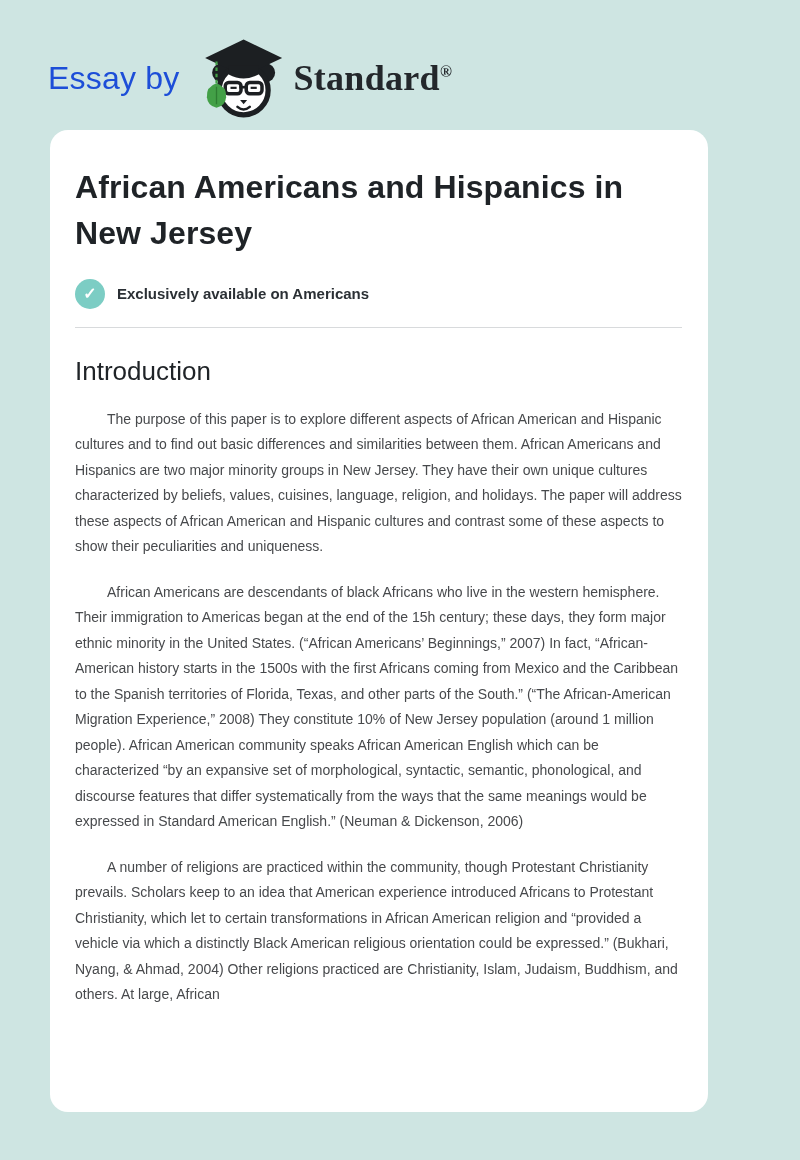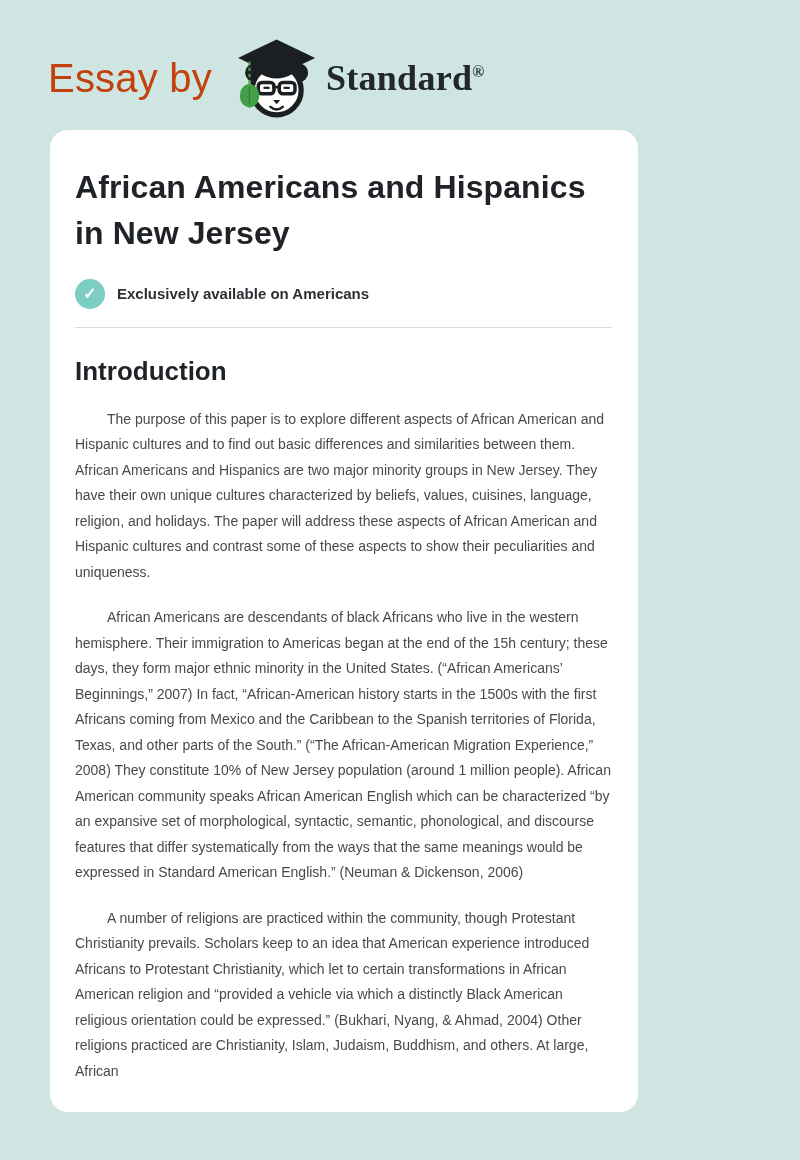--- a/index.html
+++ b/index.html
@@ -12,22 +12,22 @@
   }
 
   
   .site-header {
     display: flex;
     align-items: center;
     padding: 26px 0 0 48px;
     height: 130px;
   }
   .essay-by {
-    font-size: 40px;
-    color: #c2410c;
+    font-size: 32px;
+    color: #1d4ed8;
     letter-spacing: 0.2px;
     margin-right: 16px;
   }
   .logo {
     display: inline-flex;
     width: 92px;
     height: 84px;
     align-items: center;
     justify-content: center;
   }
@@ -40,21 +40,21 @@
     letter-spacing: 0.3px;
   }
   .brand sup {
     font-size: 16px;
     vertical-align: super;
     line-height: 0;
   }
 
   
   .card {
-    width: 588px;
+    width: 658px;
     height: 982px;
     margin-left: 50px;
     background: #ffffff;
     border-radius: 18px;
     padding: 34px 26px 40px 25px;
     overflow: hidden;
   }
   .essay-title {
     font-size: 32px;
     line-height: 1.45;
@@ -87,21 +87,21 @@
     font-weight: bold;
     color: #2b3035;
   }
   .divider {
     border: none;
     border-top: 1px solid #d8dadc;
     margin: 0 0 2px 0;
   }
   .section-heading {
     font-size: 26px;
-    font-weight: bold;
+    font-weight: normal;
     color: #1f2327;
     margin: 28px 0 20px 0;
   }
   .paragraph {
     font-size: 14px;
     line-height: 25.5px;
     color: #47494c;
     text-indent: 32px;
     margin-bottom: 20px;
     text-align: left;

